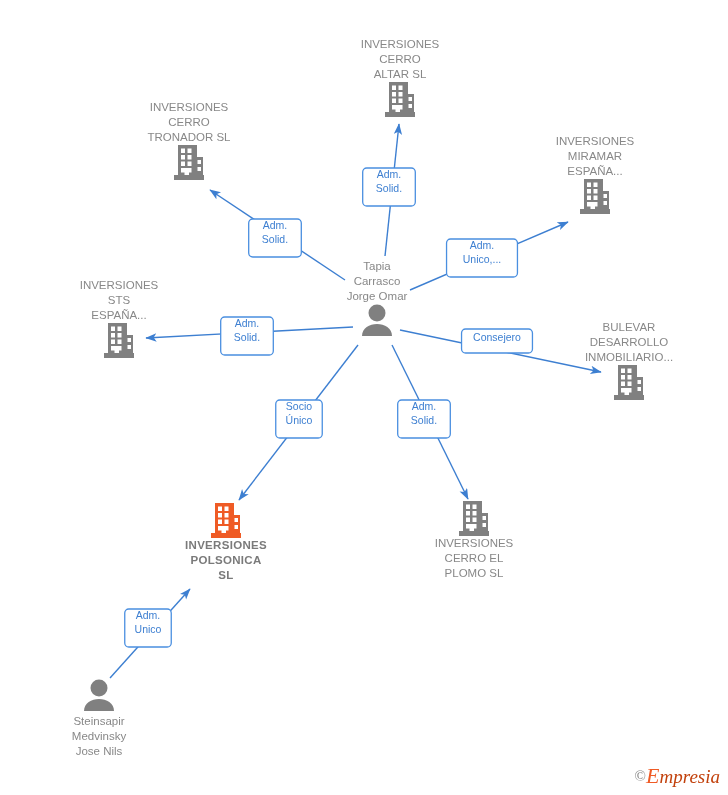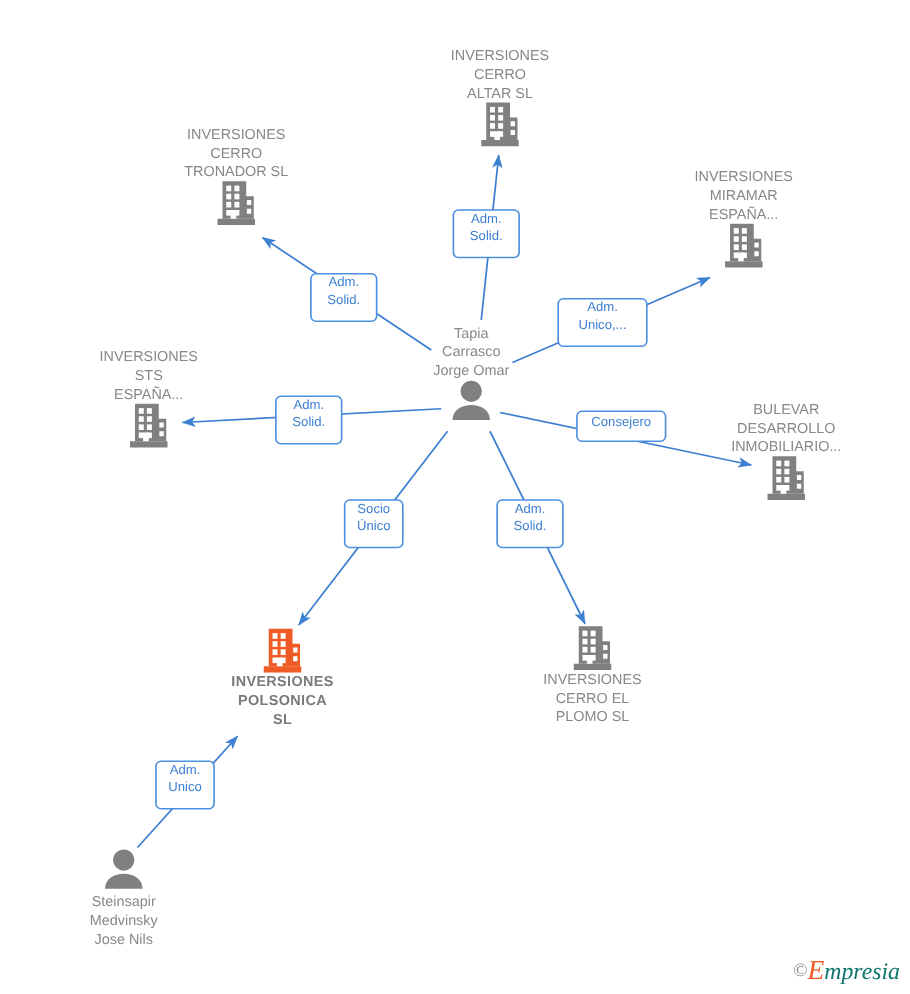--- a/index.html
+++ b/index.html
@@ -63,21 +63,21 @@
     font-size: 15px;
     color: #8a8a8a;
     vertical-align: 2px;
   }
   .watermark .brand-e {
     color: #ef5b25;
     font-style: italic;
     font-size: 22px;
   }
   .watermark .brand-rest {
-    color: #0f766e;
+    color: #c2410c;
     font-style: italic;
     font-size: 19px;
   }
 </style>
 </head>
 <body>
 
 <svg id="graph" viewBox="0 0 728 795">
   <defs>
     <marker id="arrow" markerWidth="9" markerHeight="9" refX="7.5" refY="3" orient="auto" markerUnits="strokeWidth">

